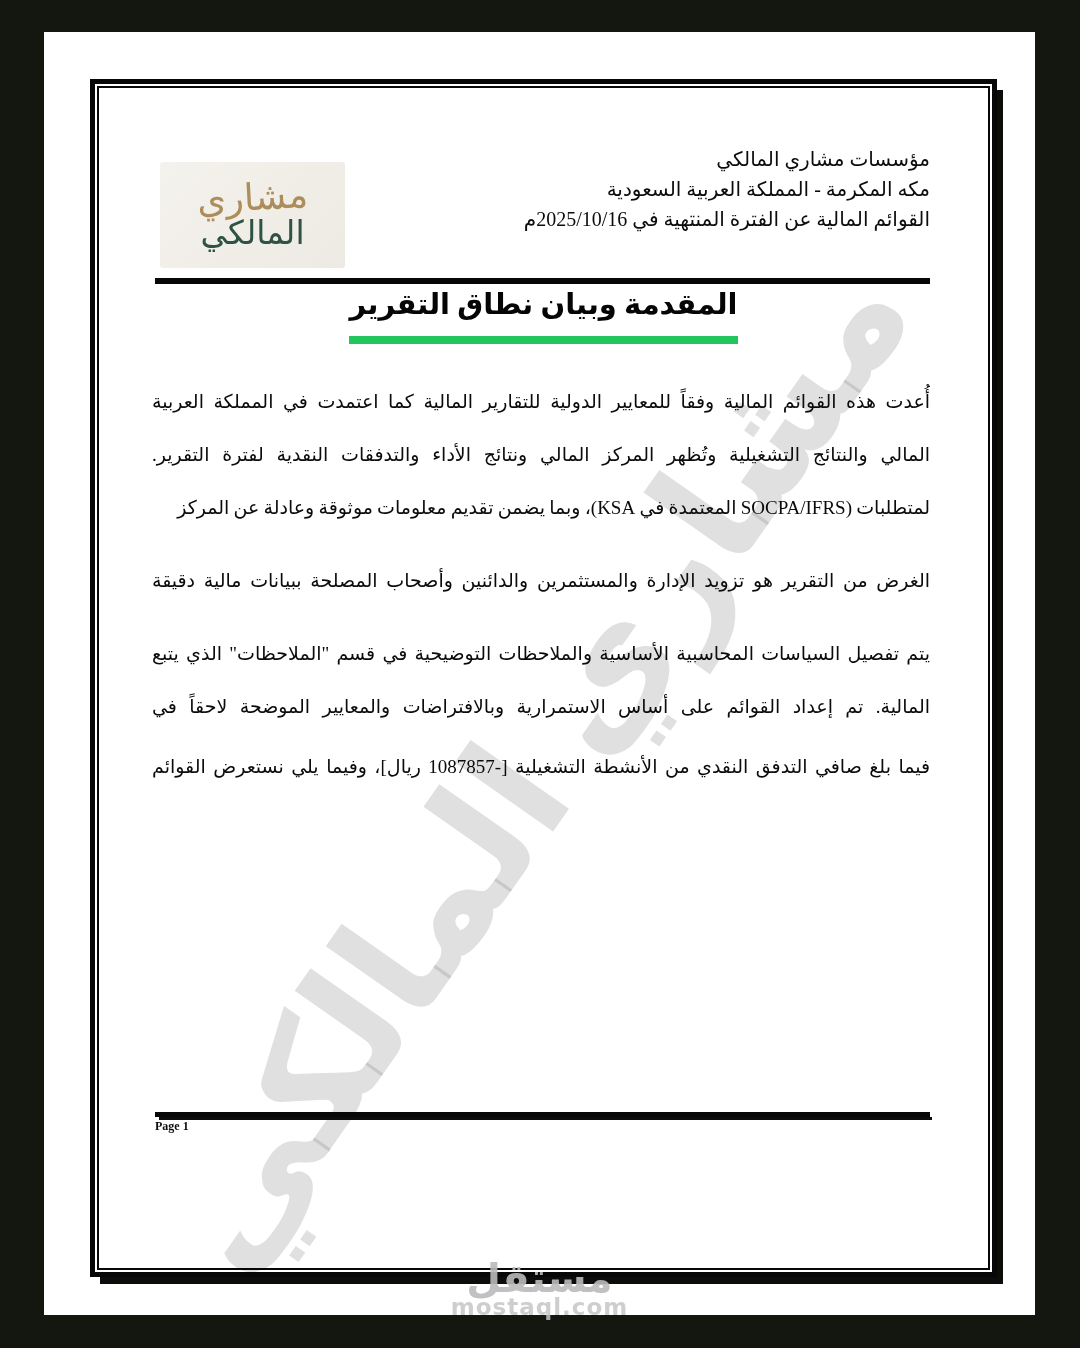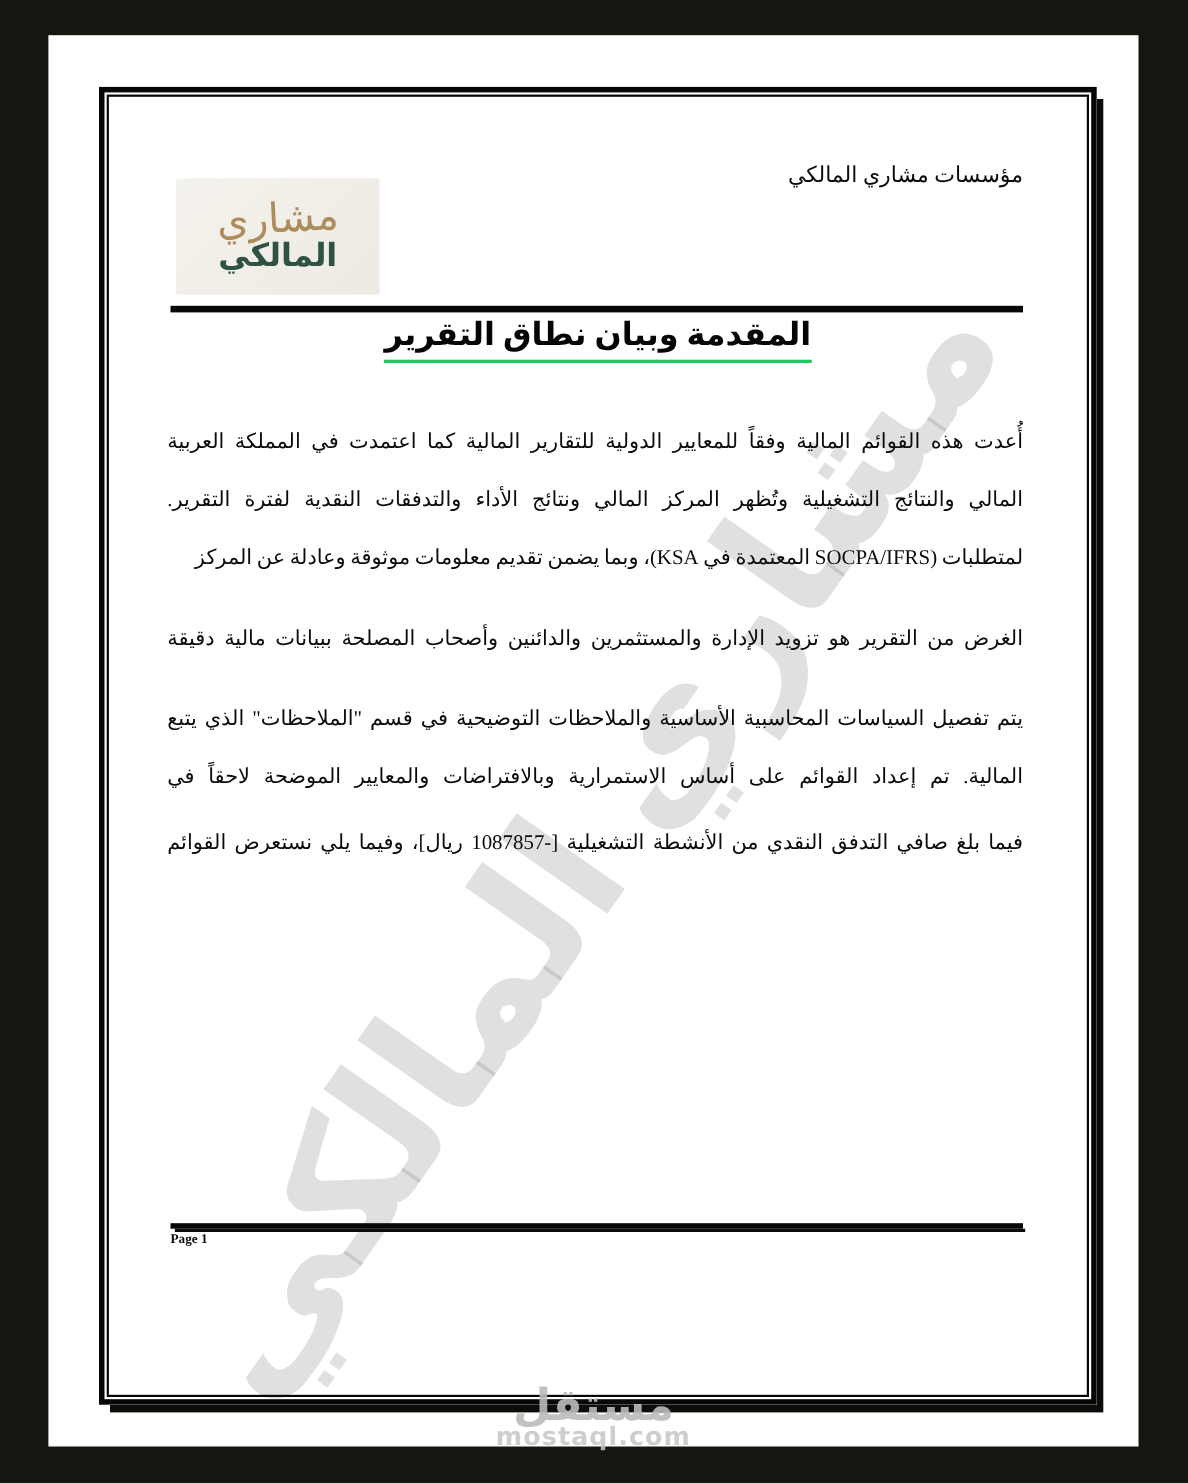--- a/index.html
+++ b/index.html
@@ -16,32 +16,32 @@
     box-sizing:border-box;border:5px solid #070707;z-index:2;
     box-shadow:8px 9px 0 -2px #0b0e08;background:transparent;}
   .frame-inner{position:absolute;left:2px;top:2px;right:2px;bottom:2px;
     border:2px solid #070707;}
   
   .logo{position:absolute;left:61px;top:74px;width:185px;height:106px;
     background:linear-gradient(135deg,#f4f2ec 0%,#eceae2 100%);border-radius:3px;
     display:flex;flex-direction:column;align-items:center;justify-content:center;}
   .logo .gold{font-size:37px;line-height:1.05;color:#ad8d5c;font-weight:500;
     transform:rotate(-3deg);}
-  .logo .green{font-size:29px;line-height:1.05;color:#2e5243;font-weight:bold;margin-top:-2px;}
+  .logo .green{font-size:33px;line-height:1.05;color:#2e5243;font-weight:normal;margin-top:-2px;}
   
   .hdr{position:absolute;right:58px;top:56px;direction:rtl;
     font-size:20px;line-height:30px;color:#0c0c0c;}
   
   .rule-top{position:absolute;left:56px;right:58px;top:190px;height:6px;background:#070707;}
   .rule-bottom{position:absolute;left:56px;right:58px;top:1024px;height:5px;background:#070707;
     box-shadow:3px 4px 0 -1px #0b0e08;}
   
   .title-wrap{position:absolute;left:0;right:0;top:199px;text-align:center;direction:rtl;}
   .title{display:inline-block;font-size:29px;font-weight:bold;color:#050505;
-    border-bottom:3px solid #22c55e;padding-bottom:5px;}
+    border-bottom:8px solid #22c55e;padding-bottom:15px;}
   
   .paras{position:absolute;left:53px;right:58px;top:287px;direction:rtl;color:#0b0b0b;}
   .para{margin:0 0 20px 0;}
   .para.tight{margin-bottom:7px;}
   .pline{height:53px;line-height:53px;font-size:19px;overflow:hidden;
     text-align:justify;text-align-last:justify;word-spacing:-0.5px;}
   .para .pline:last-child{text-align-last:right;}
   
   .page-label{position:absolute;left:56px;top:1031px;font-size:12px;font-weight:bold;
     color:#0c0c0c;direction:ltr;}
@@ -64,20 +64,22 @@
     <div class="frame">
       <div class="frame-inner">
 
         <div class="logo" dir="rtl">
           <span class="gold">مشاري</span>
           <span class="green">المالكي</span>
         </div>
 
         <div class="hdr">
           <div>مؤسسات مشاري المالكي</div>
+          <div>مكه المكرمة - المملكة العربية السعودية</div>
+          <div>القوائم المالية عن الفترة المنتهية في 2025/10/16م</div>
         </div>
 
         <div class="rule-top"></div>
 
         <div class="title-wrap">
           <span class="title">المقدمة وبيان نطاق التقرير</span>
         </div>
 
         <div class="paras">
           <div class="para">

